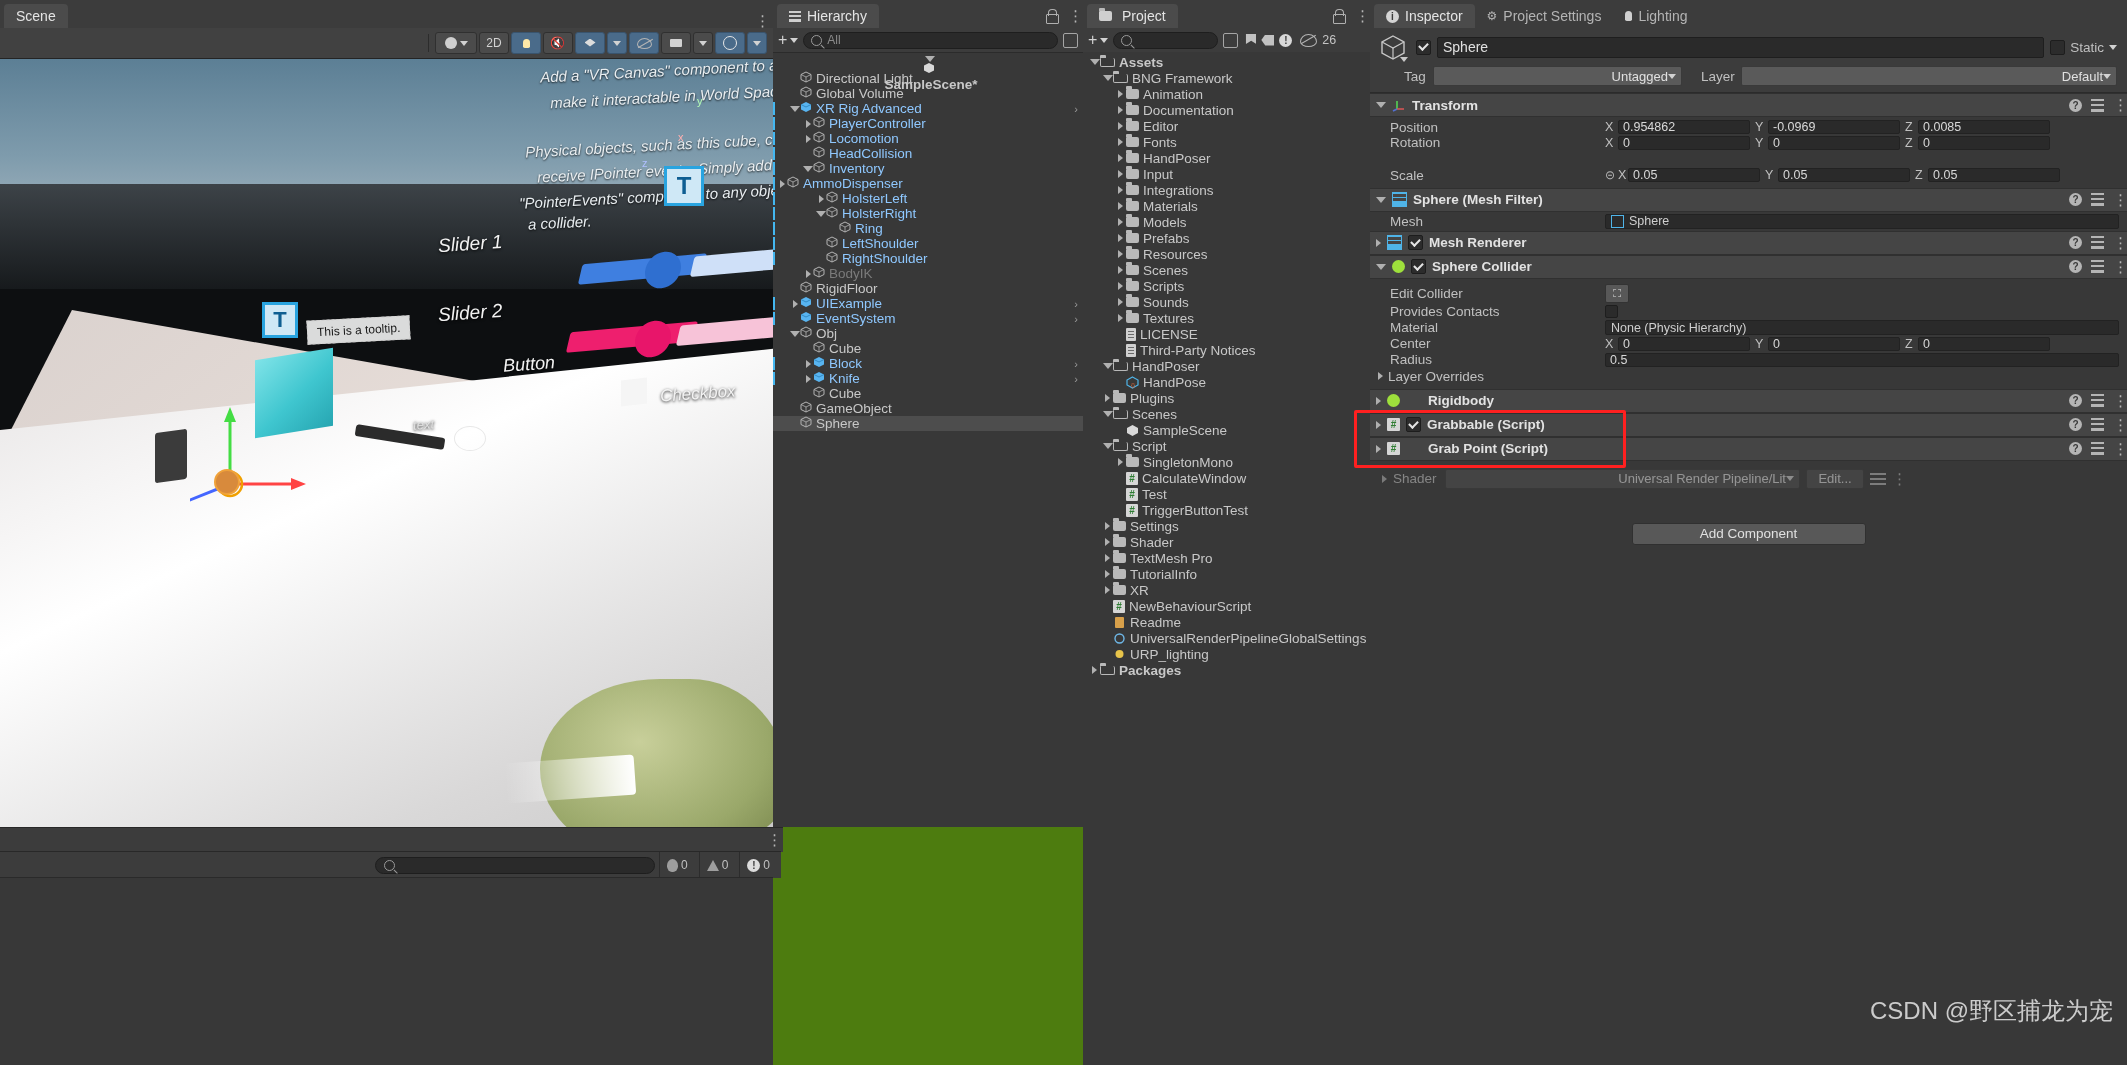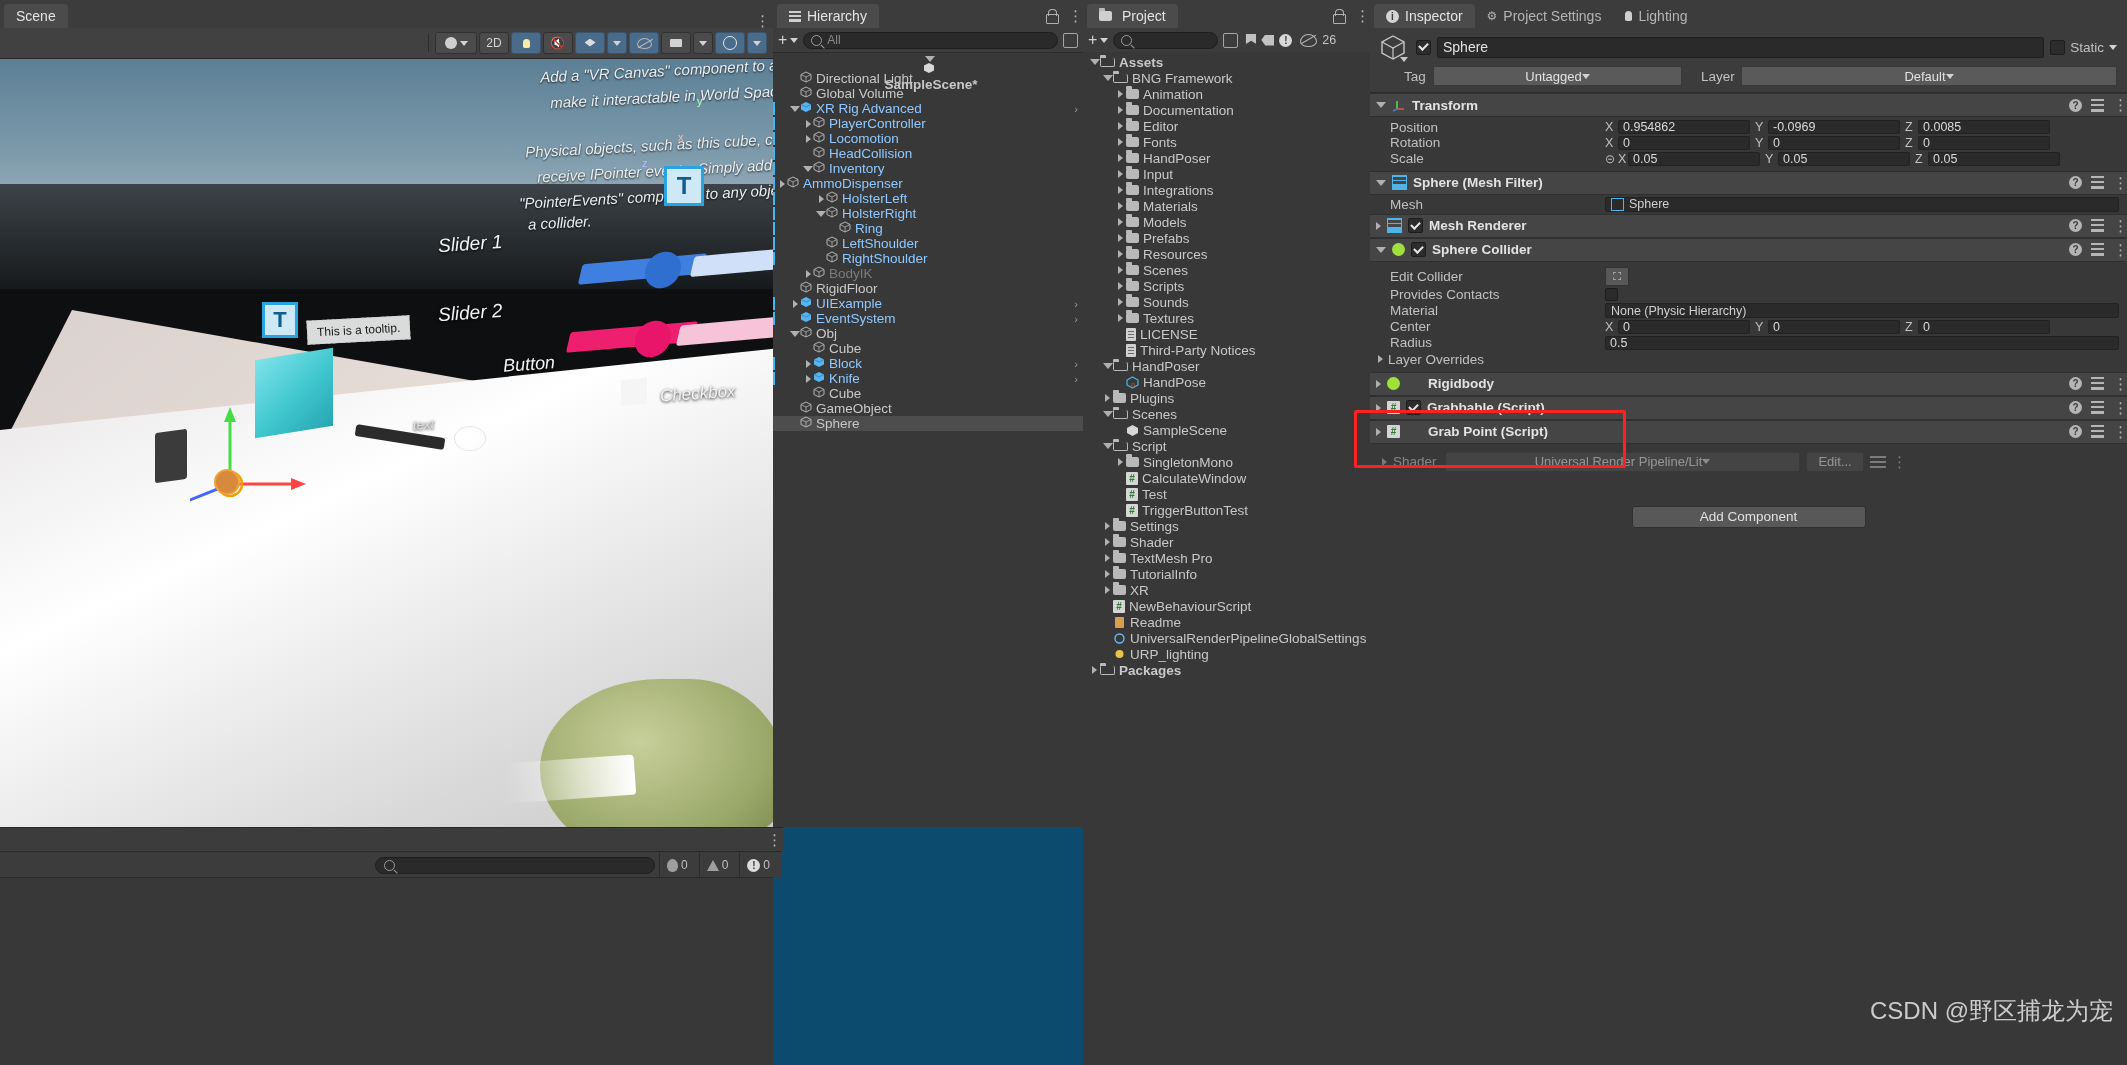--- a/index.html
+++ b/index.html
@@ -1,17 +1,17 @@
 <!DOCTYPE html>
 <html><head>
 <meta charset="utf-8">
 <style>
   html,body{margin:0;padding:0;background:#383838;}
   body{width:2127px;height:1065px;overflow:hidden;font-family:"Liberation Sans",sans-serif;font-size:15px;color:#c4c4c4;-webkit-font-smoothing:antialiased;}
-  .root{position:relative;width:2127px;height:1065px;background:#0c4a6e;}
+  .root{position:relative;width:2127px;height:1065px;background:#4d7c0f;}
 
   
   .row{display:flex;align-items:center;}
   .tri{width:0;height:0;border-left:5px solid #b0b0b0;border-top:4px solid transparent;border-bottom:4px solid transparent;display:inline-block;}
   .tri.open{border-left:5px solid transparent;border-right:5px solid transparent;border-top:6px solid #b0b0b0;border-bottom:0;}
   .dots{color:#b5b5b5;font-size:15px;letter-spacing:0;line-height:6px;width:6px;text-align:center;}
   .lock{width:14px;height:14px;position:relative;}
   .lock:before{content:"";position:absolute;left:3px;top:0;width:7px;height:6px;border:1.6px solid #b0b0b0;border-bottom:0;border-radius:4px 4px 0 0;}
   .lock:after{content:"";position:absolute;left:1px;top:5px;width:11px;height:8px;border:1.6px solid #b0b0b0;border-radius:1px;}
 
@@ -79,21 +79,21 @@
 
   
   #insp{position:absolute;left:1370px;top:0;width:757px;height:1065px;background:#383838;}
   #inspTabBar{height:28px;background:#3c3c3c;display:flex;align-items:flex-end;}
   #inspHeader{background:#3c3c3c;padding:4px 6px 6px 8px;border-bottom:1px solid #2b2b2b;}
   .gameobjIco{width:30px;height:30px;position:relative;flex:none;margin-right:6px;}
   .cbox{width:13px;height:13px;background:#2c2c2c;border:1px solid #1d1d1d;border-radius:2px;display:flex;align-items:center;justify-content:center;flex:none;}
   .cbox.on:after{content:"";width:7px;height:4px;border-left:2px solid #e4e4e4;border-bottom:2px solid #e4e4e4;transform:rotate(-45deg) translate(1px,-1px);}
   .nameField{flex:1;height:19px;background:#2a2a2a;border:1px solid #1e1e1e;border-radius:2px;display:flex;align-items:center;padding:0 5px;color:#e0e0e0;font-size:14px;margin:0 6px;}
   .lbl{color:#c0c0c0;font-size:13.5px;}
-  .dropdown{height:18px;background:#5a5a5a;border:1px solid #3a3a3a;border-radius:2px;display:flex;align-items:center;padding:0 5px;color:#e0e0e0;font-size:13px;justify-content:center;}
+  .dropdown{height:18px;background:#5a5a5a;border:1px solid #3a3a3a;border-radius:2px;display:flex;align-items:center;padding:0 5px;color:#e0e0e0;font-size:13px;justify-content:flex-end;}
   .compHeader{height:22px;background:#454545;border-top:1px solid #303030;border-bottom:1px solid #303030;display:flex;align-items:center;padding-left:6px;gap:6px;}
   .compTitle{font-size:13.5px;font-weight:bold;color:#e2e2e2;}
   .compIcons{margin-left:auto;display:flex;align-items:center;gap:9px;padding-right:8px;}
   .qmark{width:13px;height:13px;border-radius:50%;background:#b5b5b5;color:#3a3a3a;font-size:10px;font-weight:bold;text-align:center;line-height:13px;}
   .presetIco{width:13px;height:13px;position:relative;}
   .fieldRow{height:14.5px;display:flex;align-items:center;padding-left:20px;font-size:13.5px;color:#c0c0c0;}
   .fieldLabel{width:215px;flex:none;}
   .numBox{height:14px;background:#2a2a2a;border:1px solid #222;border-radius:2px;color:#d8d8d8;font-size:12.5px;display:flex;align-items:center;padding:0 4px;box-sizing:border-box;}
   .axisLbl{width:13px;flex:none;color:#c0c0c0;font-size:12.5px;}
   .tinycheck{width:11px;height:11px;background:#2b2b2b;border:1px solid #1e1e1e;border-radius:2px;}
@@ -926,21 +926,21 @@
           </div>
         <span class="axisLbl" style="margin-left:5px;">Y</span>
         <div class="numBox" style="width:132px;">
             <span>0</span>
           </div>
         <span class="axisLbl" style="margin-left:5px;">Z</span>
         <div class="numBox" style="width:132px;">
             <span>0</span>
           </div>
       </div>
-      <div class="fieldRow" style="margin-top:1px;align-items:flex-end;">
+      <div class="fieldRow" style="margin-top:18px;">
         <span class="fieldLabel">Scale</span>
         <span style="margin-right:3px;color:#b5b5b5;font-size:12px;">⊝</span>
         <span class="axisLbl" style="width:10px;">X</span>
         <div class="numBox" style="width:132px;">
             <span>0.05</span>
           </div>
         <span class="axisLbl" style="margin-left:5px;">Y</span>
         <div class="numBox" style="width:132px;">
             <span>0.05</span>
           </div>

